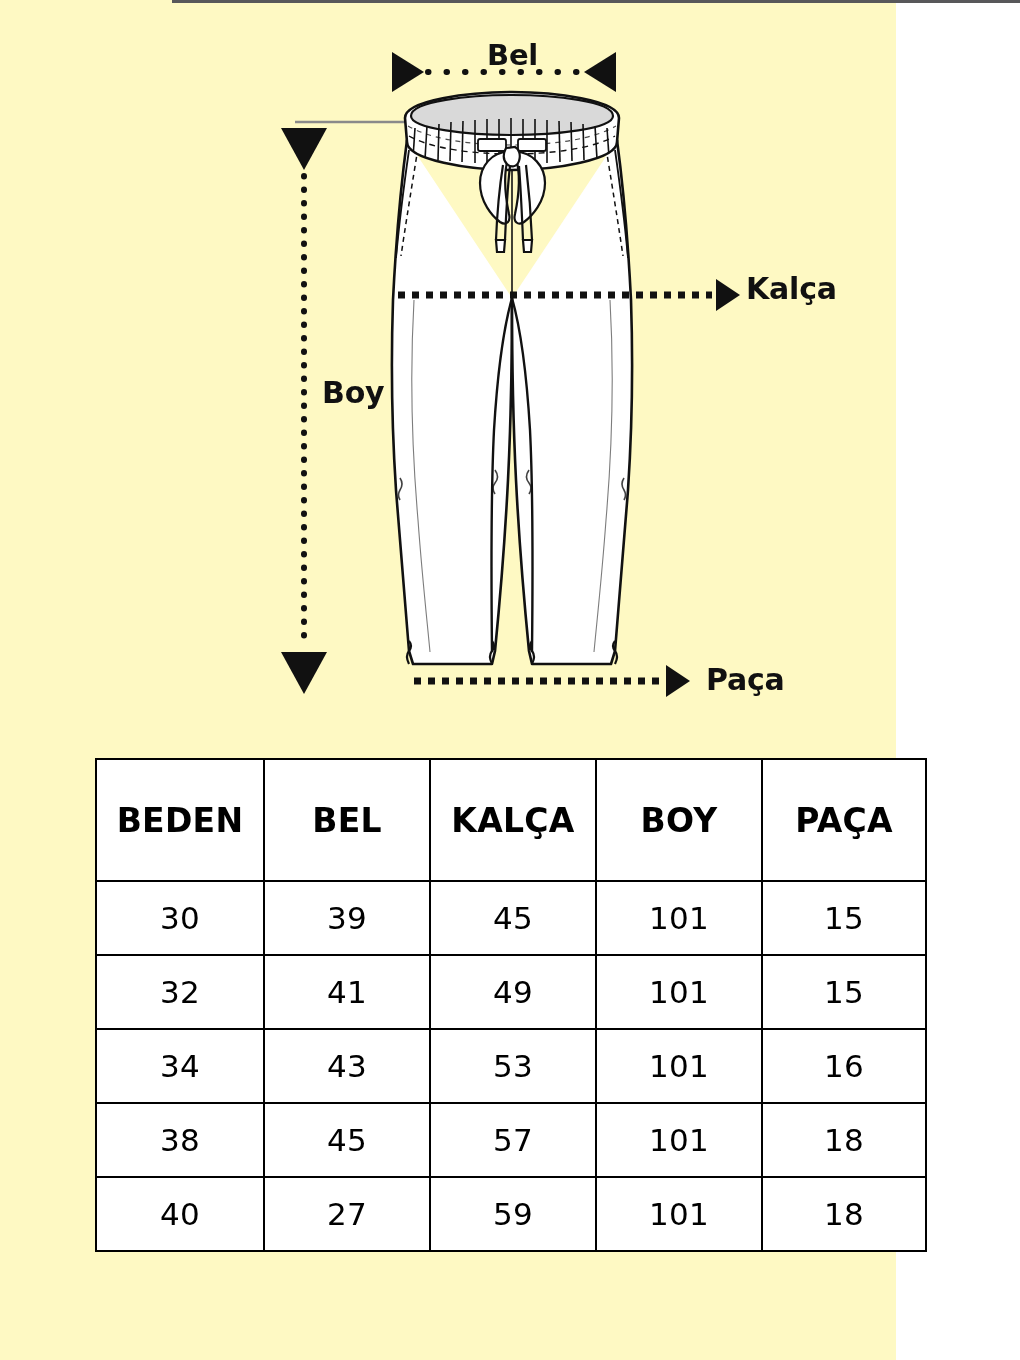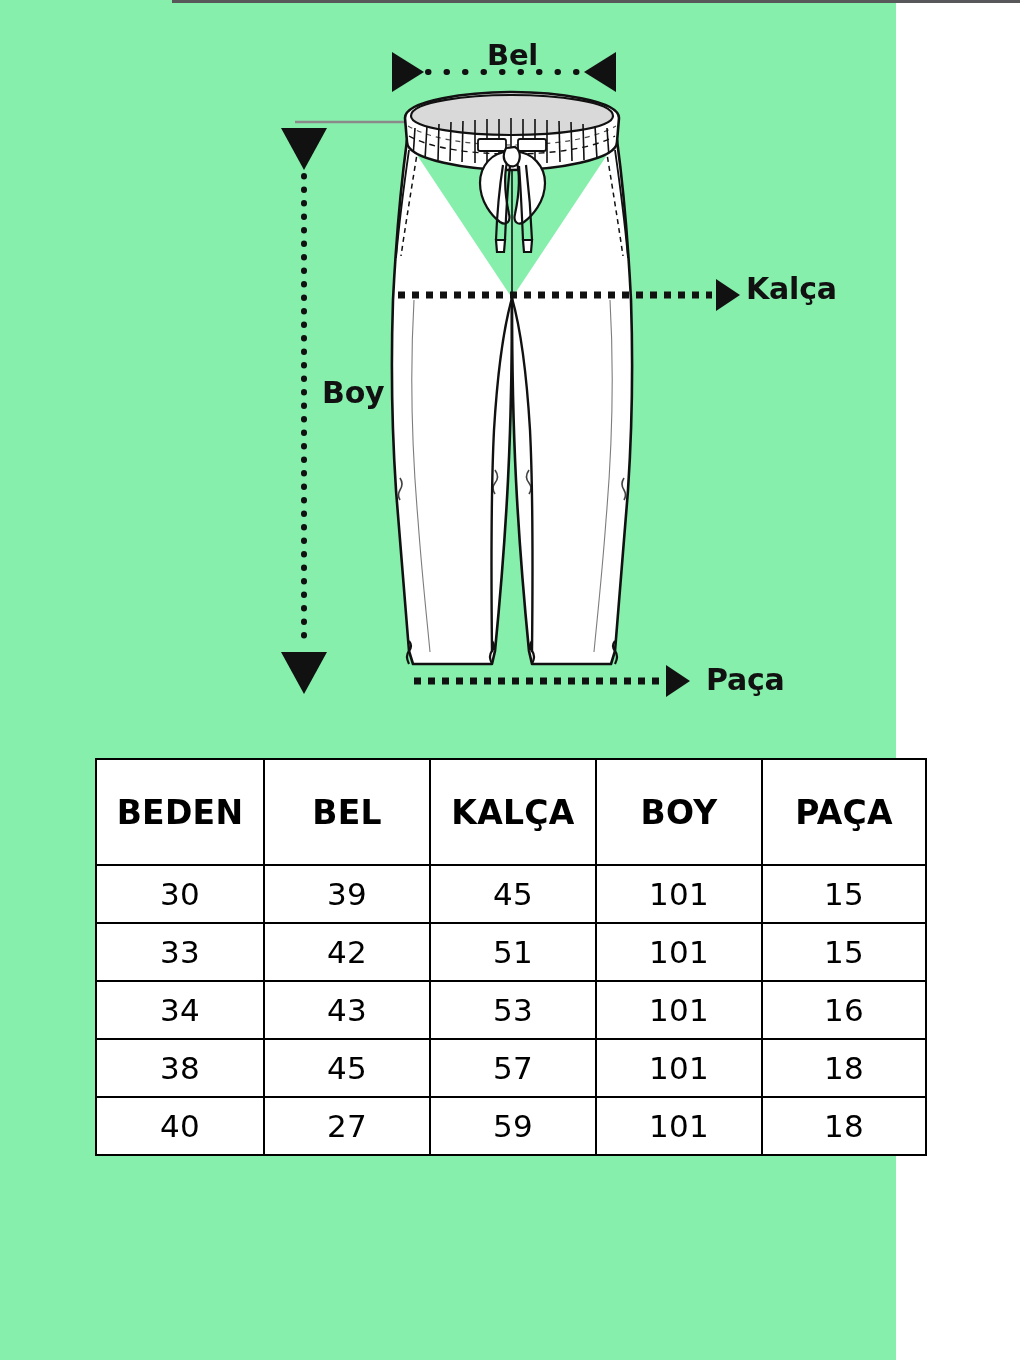--- a/index.html
+++ b/index.html
@@ -12,21 +12,21 @@
     height: 1360px;
     font-family: "Liberation Sans", sans-serif;
     color: #111111;
     overflow: hidden;
     position: relative;
   }
   #page {
     position: relative;
     width: 896px;
     height: 1360px;
-    background: #86efac;
+    background: #fef9c3;
     box-sizing: border-box;
   }
   .top-rule {
     position: absolute;
     left: 172px;
     top: 0px;
     width: 848px;
     height: 3px;
     background: #58585a;
   }
@@ -67,21 +67,21 @@
     table-layout: fixed;
     background: #ffffff;
   }
   table.size-table th,
   table.size-table td {
     border: 2.4px solid #000000;
     text-align: center;
     vertical-align: middle;
     font-family: "DejaVu Sans", sans-serif;
     color: #000000;
-    padding: 4px;
+    padding: 12px;
   }
   table.size-table th {
     height: 96px;
     font-size: 33px;
     font-weight: bold;
     letter-spacing: 0.3px;
   }
   table.size-table td {
     height: 48px;
     font-size: 31px;
@@ -263,23 +263,23 @@
       </thead>
       <tbody id="table-body">
           <tr>
             <td>30</td>
             <td>39</td>
             <td>45</td>
             <td>101</td>
             <td>15</td>
           </tr>
           <tr>
-            <td>33</td>
-            <td>42</td>
-            <td>51</td>
+            <td>32</td>
+            <td>41</td>
+            <td>49</td>
             <td>101</td>
             <td>15</td>
           </tr>
           <tr>
             <td>34</td>
             <td>43</td>
             <td>53</td>
             <td>101</td>
             <td>16</td>
           </tr>

